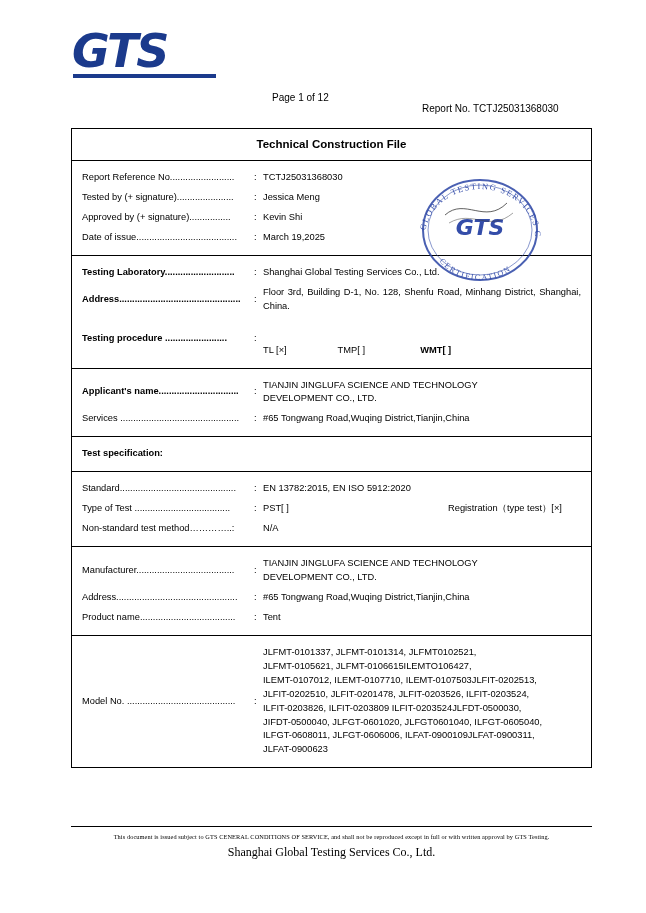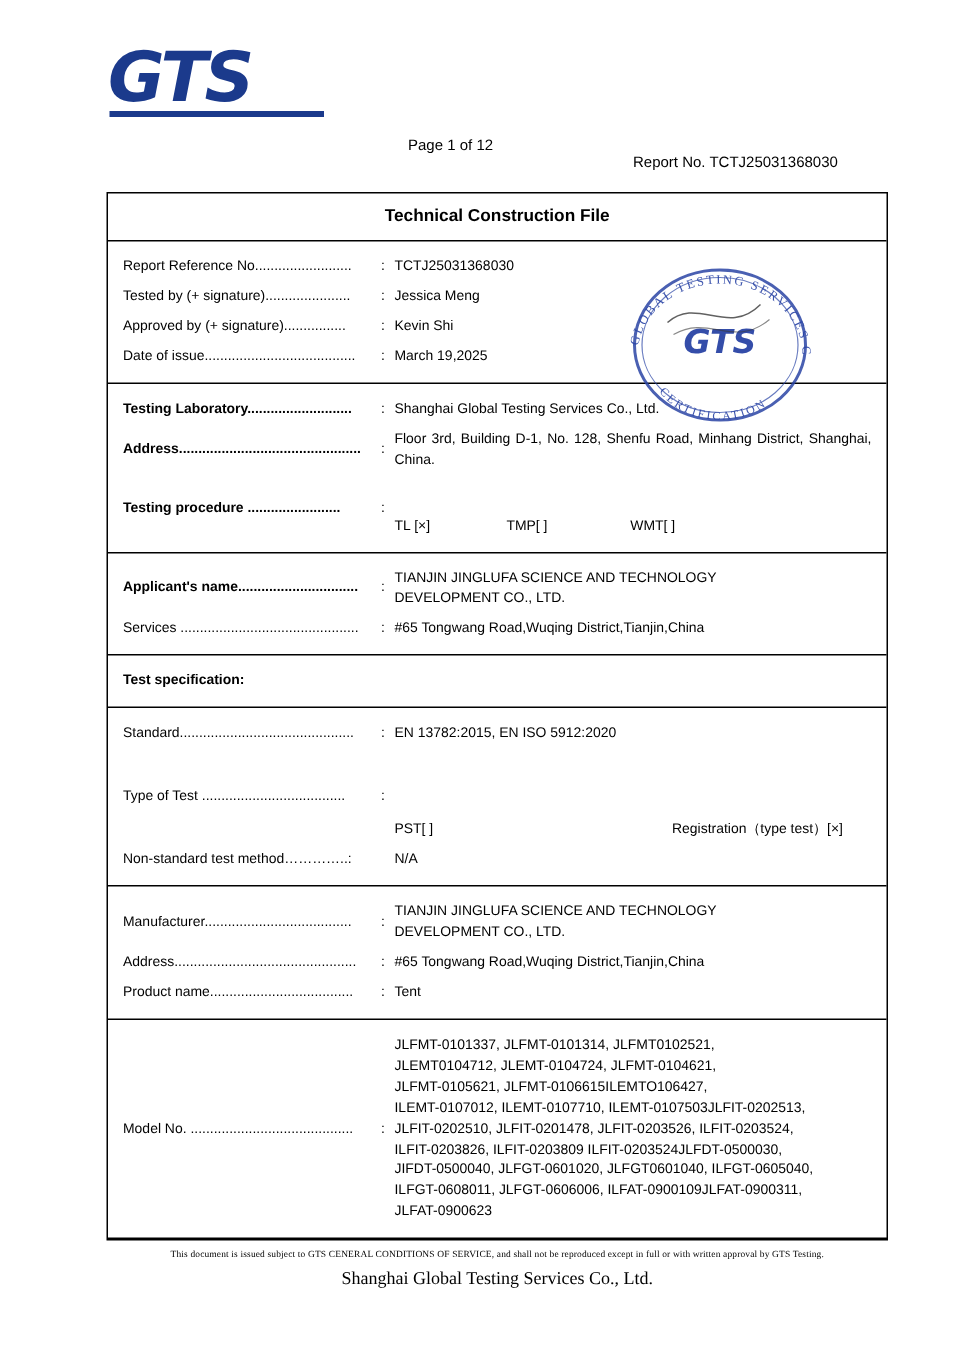--- a/index.html
+++ b/index.html
@@ -109,21 +109,20 @@
   .row .val {
     flex: 1 1 auto;
     position: relative;
   }
   .bold { font-weight: bold; }
   .val-sub { display: block; }
 
   .two-col {
     display: flex;
     width: 100%;
-    margin-top: 44px;
   }
   .two-col .left { flex: 0 0 185px; }
   .two-col .right { flex: 1 1 auto; }
 
   
   .stamp {
     position: absolute;
     left: 415px;
     top: 175px;
     width: 130px;
@@ -208,21 +207,21 @@
         <span class="lbl bold">Address...............................................</span>
         <span class="colon">:</span>
         <span class="val" style="text-align:justify;">Floor 3rd, Building D-1, No. 128, Shenfu Road, Minhang District, Shanghai, China.</span>
       </div>
       <div class="row">
         <span class="lbl bold">Testing   procedure  ........................</span>
         <span class="colon">:</span>
         <span class="val">
           <span style="display:inline-block;width:72px;">TL [×]</span>
           <span style="display:inline-block;width:80px;margin-top:24px;">TMP[    ]</span>
-          <span style="display:inline-block;">WMT[    ]</span>
+          <span style="display:inline-block;font-weight:bold;">WMT[    ]</span>
         </span>
       </div>
     </div>
 
     <div class="sec">
       <div class="row">
         <span class="lbl bold">Applicant's name...............................</span>
         <span class="colon">:</span>
         <span class="val">
           <span class="val-sub">TIANJIN JINGLUFA SCIENCE AND TECHNOLOGY</span>
@@ -285,21 +284,20 @@
         <span class="val">Tent</span>
       </div>
     </div>
 
     <div class="sec no-border">
       <div class="row">
         <span class="lbl">Model No.  ..........................................</span>
         <span class="colon">:</span>
         <span class="val">
           <span class="val-sub">JLFMT-0101337, JLFMT-0101314, JLFMT0102521,</span>
-          <span class="val-sub">JLEMT0104712, JLEMT-0104724, JLFMT-0104621,</span>
           <span class="val-sub">JLFMT-0105621, JLFMT-0106615ILEMTO106427,</span>
           <span class="val-sub">ILEMT-0107012, ILEMT-0107710, ILEMT-0107503JLFIT-0202513,</span>
           <span class="val-sub">JLFIT-0202510, JLFIT-0201478, JLFIT-0203526, ILFIT-0203524,</span>
           <span class="val-sub">ILFIT-0203826, ILFIT-0203809 ILFIT-0203524JLFDT-0500030,</span>
           <span class="val-sub">JIFDT-0500040, JLFGT-0601020, JLFGT0601040, ILFGT-0605040,</span>
           <span class="val-sub">ILFGT-0608011, JLFGT-0606006, ILFAT-0900109JLFAT-0900311,</span>
           <span class="val-sub">JLFAT-0900623</span>
         </span>
       </div>
     </div>

